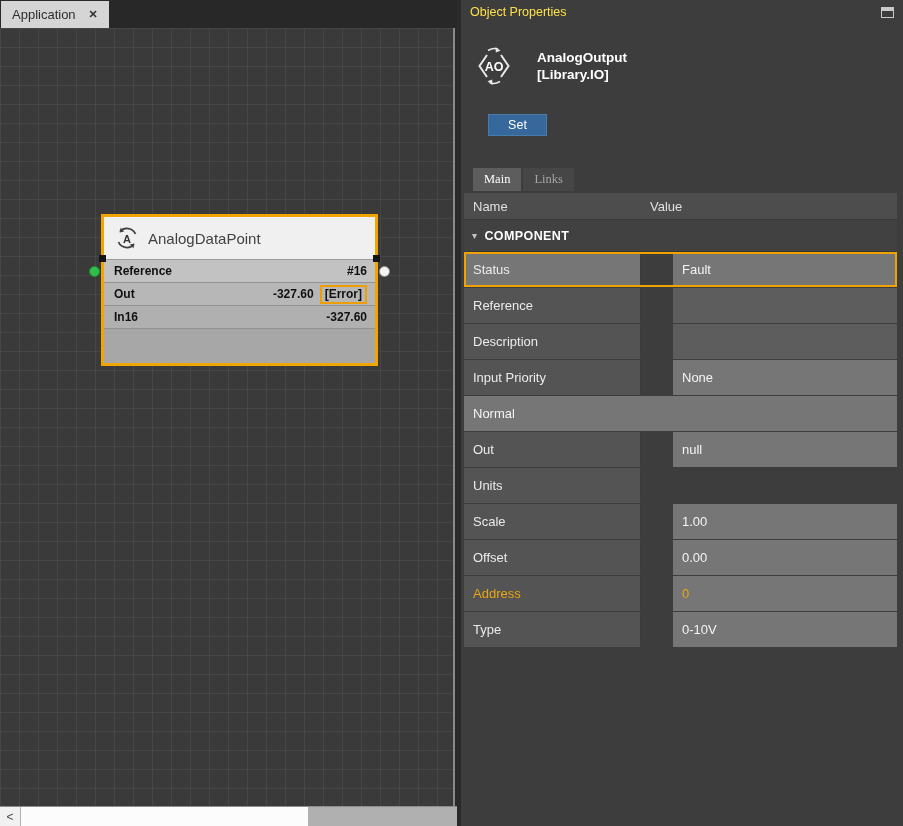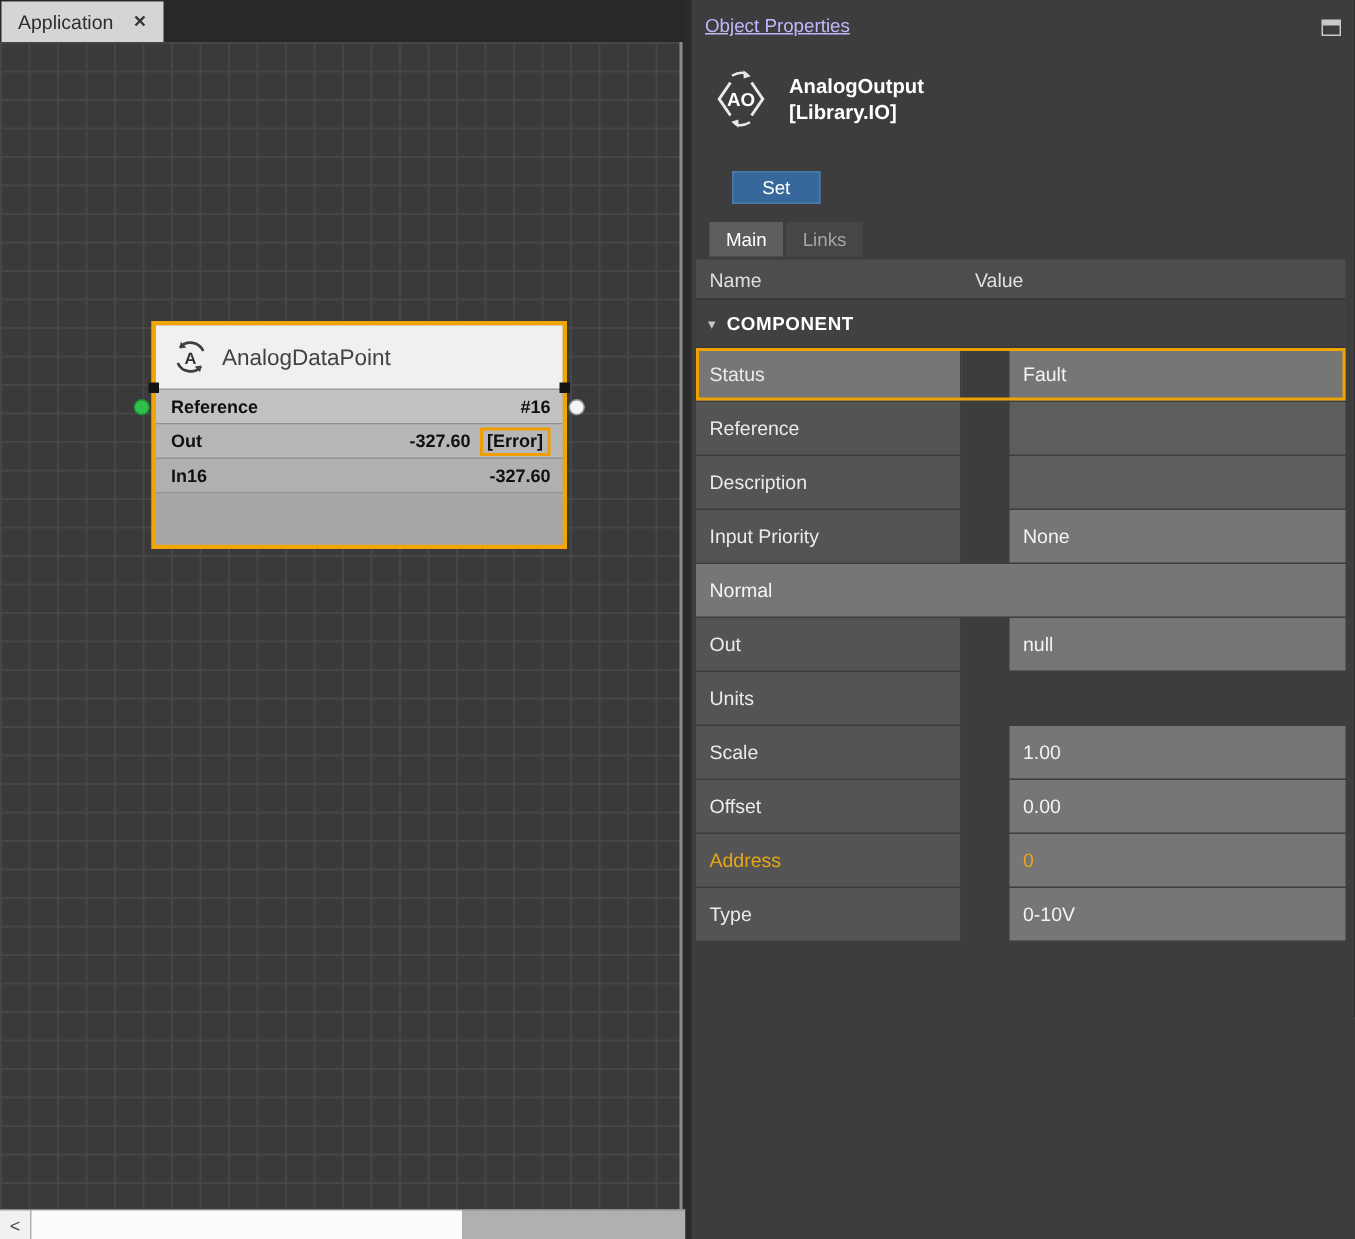--- a/index.html
+++ b/index.html
@@ -67,34 +67,34 @@
   .hscroll-btn {
     position: absolute; left: 0; top: 0; width: 20px; height: 20px; background: #f1f1f1;
     color: #4a4a4a; font-size: 12px; display: flex; align-items: center; justify-content: center;
   }
   .hscroll-thumb { position: absolute; left: 21px; top: 0; width: 287px; height: 20px; background: #fcfcfc; }
 
   .splitter { position: absolute; left: 457px; top: 0; width: 4px; height: 826px; background: #2a2a2a; }
 
   
   .panel { position: absolute; left: 461px; top: 0; width: 442px; height: 826px; background: #3d3d3d; }
-  .panel-titlebar { height: 24px; display: flex; align-items: flex-end; padding: 0 9px; color: #c4b5fd; font-size: 12.5px; text-decoration: underline; }
+  .panel-titlebar { height: 24px; display: flex; align-items: center; padding: 0 9px; color: #fde047; font-size: 12.5px; }
   .dock-icon { margin-left: auto; width: 13px; height: 11px; border: 1px solid #c9c9c9; border-top-width: 4px; }
 
-  .comp-header { margin: 18px 0 0 12px; display: flex; align-items: center; gap: 11px; height: 48px; }
+  .comp-header { margin: 18px 0 0 12px; display: flex; align-items: center; gap: 22px; height: 48px; }
   .comp-icon svg { display: block; }
   .comp-titles { color: #ffffff; font-size: 13.5px; font-weight: bold; line-height: 17px; }
 
   .set-btn {
     display: block; margin: 24px 0 0 27px; width: 59px; height: 22px;
     background: #36689b; color: #fff; border: 1px solid #4a7cab;
     font-size: 12.5px; font-family: inherit; cursor: pointer;
   }
 
-  .tabs { margin: 12px 0 0 12px; display: flex; height: 23px; }
+  .tabs { margin: 32px 0 0 12px; display: flex; height: 23px; font-family: Liberation Serif, serif; }
   .ptab { padding: 0 11px; display: flex; align-items: center; font-size: 12.5px; color: #a5a5a5; background: #464646; margin-right: 2px; }
   .ptab.active { background: #5d5d5d; color: #ffffff; }
 
   .grid { margin: 2px 6px 0 3px; }
   .ghead { display: flex; height: 26px; background: #4d4d4d; color: #e0e0e0; font-size: 13px; align-items: center; }
   .ghead .gcol-name { width: 177px; padding-left: 9px; }
   .ghead .gcol-value { padding-left: 9px; }
   .gsection {
     height: 33px; display: flex; align-items: center; background: #414141;
     color: #ffffff; font-weight: bold; font-size: 12.5px; padding-left: 8px;

